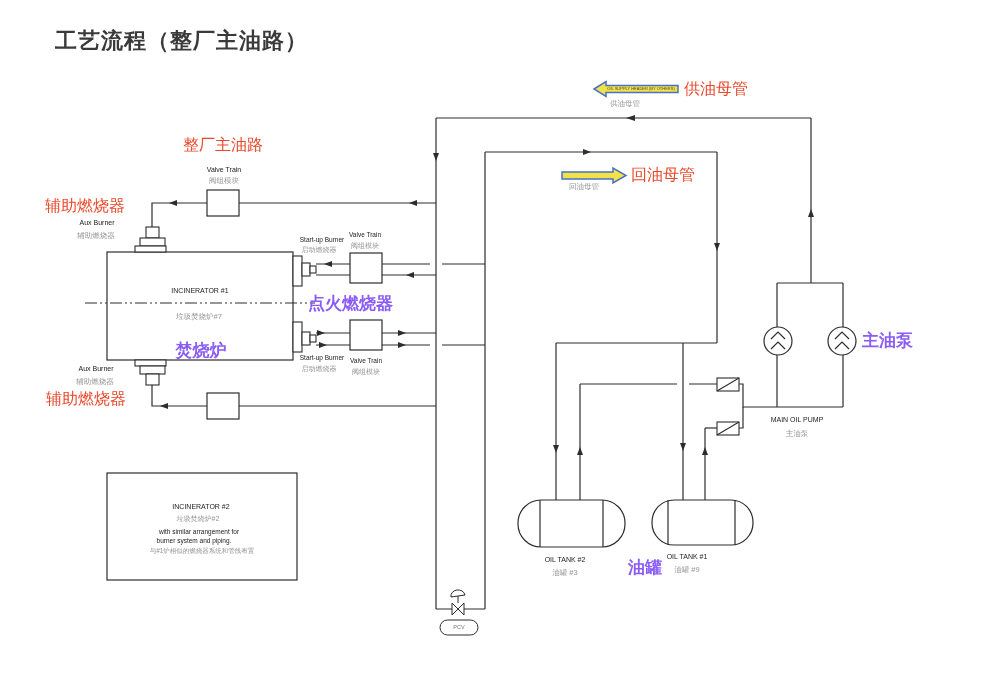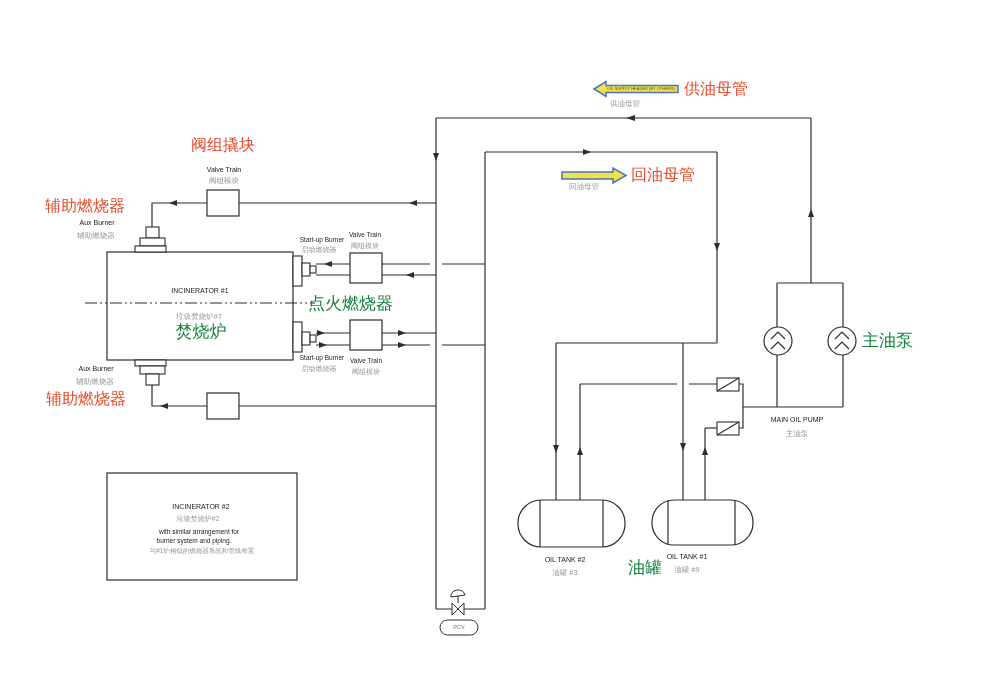--- a/index.html
+++ b/index.html
@@ -2,21 +2,21 @@
 <html><head>
 <meta charset="utf-8">
 <style>
   html,body{margin:0;padding:0;background:#fff;}
   #stage{position:relative;width:1000px;height:694px;background:#fff;overflow:hidden;
          font-family:"Liberation Sans",sans-serif;}
   svg{position:absolute;left:0;top:0;}
   .lbl{position:absolute;white-space:nowrap;line-height:1.15;}
   .title{font-size:22px;color:#3a3a3a;font-weight:600;letter-spacing:1px;}
   .red{color:#e9492b;font-size:16px;font-weight:500;}
-  .red-lg{color:#15803d;font-size:17px;font-weight:400;}
+  .red-lg{color:#8b5cf6;font-size:17px;font-weight:700;}
   .en{font-size:7px;color:#222;}
   .sub{font-size:7.5px;color:#949494;}
   .tiny{font-size:4px;color:#444;}
   .pcv{font-size:5.5px;color:#777;}
   .ctr{transform:translateX(-50%);text-align:center;}
 </style>
 </head>
 <body>
 
 <div id="stage">
@@ -142,38 +142,39 @@
       <polygon points="680,443 686,443 683,451"></polygon>
       <polygon points="702,455 708,455 705,447"></polygon>
     </g>
 
     <g fill="#f2e24a" stroke="#4a72c4" stroke-width="1.5">
       <polygon points="594,89 606,81.5 606,85.5 678,85.5 678,92.5 606,92.5 606,96.5"></polygon>
       <polygon points="562,172 613,172 613,168 626,175.5 613,183 613,179 562,179"></polygon>
     </g>
   </svg>
 
+  <div class="lbl title" style="left:55px;top:28px">工艺流程（整厂主油路）</div>
 
   <div class="lbl tiny ctr" style="left:641px;top:87px;width:76px">OIL SUPPLY HEADER (BY OTHERS)</div>
   <div class="lbl red" style="left:684px;top:80px">供油母管</div>
   <div class="lbl sub ctr" style="left:625px;top:100px">供油母管</div>
   <div class="lbl red" style="left:631px;top:166px">回油母管</div>
   <div class="lbl sub ctr" style="left:584px;top:183px">回油母管</div>
 
-  <div class="lbl red ctr" style="left:223px;top:136px">阀组撬块</div>
+  <div class="lbl red ctr" style="left:223px;top:136px">整厂主油路</div>
   <div class="lbl en ctr" style="left:224px;top:166px">Valve Train</div>
   <div class="lbl sub ctr" style="left:224px;top:177px">阀组模块</div>
 
   <div class="lbl red" style="left:45px;top:197px">辅助燃烧器</div>
   <div class="lbl en ctr" style="left:97px;top:219px">Aux Burner</div>
   <div class="lbl sub ctr" style="left:96px;top:232px">辅助燃烧器</div>
 
   <div class="lbl en ctr" style="left:200px;top:287px">INCINERATOR #1</div>
   <div class="lbl sub ctr" style="left:199px;top:313px">垃圾焚烧炉#7</div>
-  <div class="lbl red-lg ctr" style="left:201px;top:322px">焚烧炉</div>
+  <div class="lbl red-lg ctr" style="left:201px;top:341px">焚烧炉</div>
 
   <div class="lbl en ctr" style="left:322px;top:236px;font-size:6.5px">Start-up Burner</div>
   <div class="lbl sub ctr" style="left:319px;top:246px;font-size:7px">启动燃烧器</div>
   <div class="lbl en ctr" style="left:365px;top:231px;font-size:6.5px">Valve Train</div>
   <div class="lbl sub ctr" style="left:365px;top:242px;font-size:7px">阀组模块</div>
   <div class="lbl red-lg" style="left:308px;top:294px">点火燃烧器</div>
 
   <div class="lbl en ctr" style="left:322px;top:354px;font-size:6.5px">Start-up Burner</div>
   <div class="lbl sub ctr" style="left:319px;top:365px;font-size:7px">启动燃烧器</div>
   <div class="lbl en ctr" style="left:366px;top:357px;font-size:6.5px">Valve Train</div>

